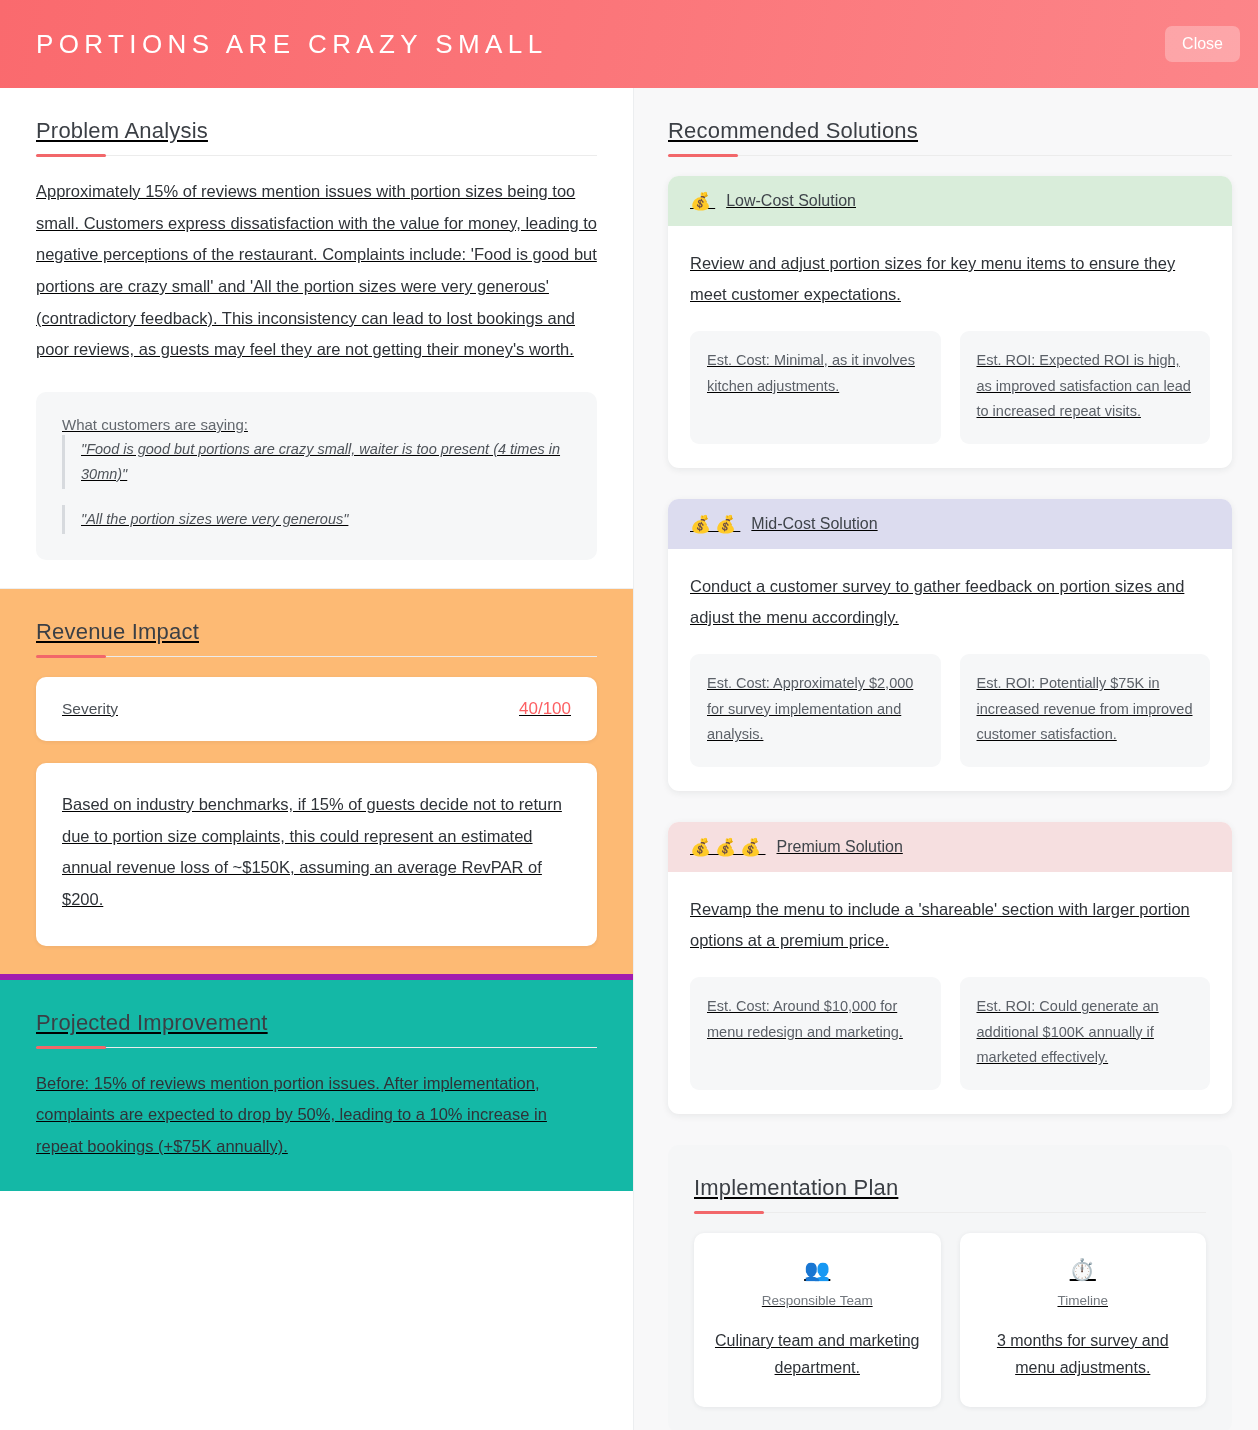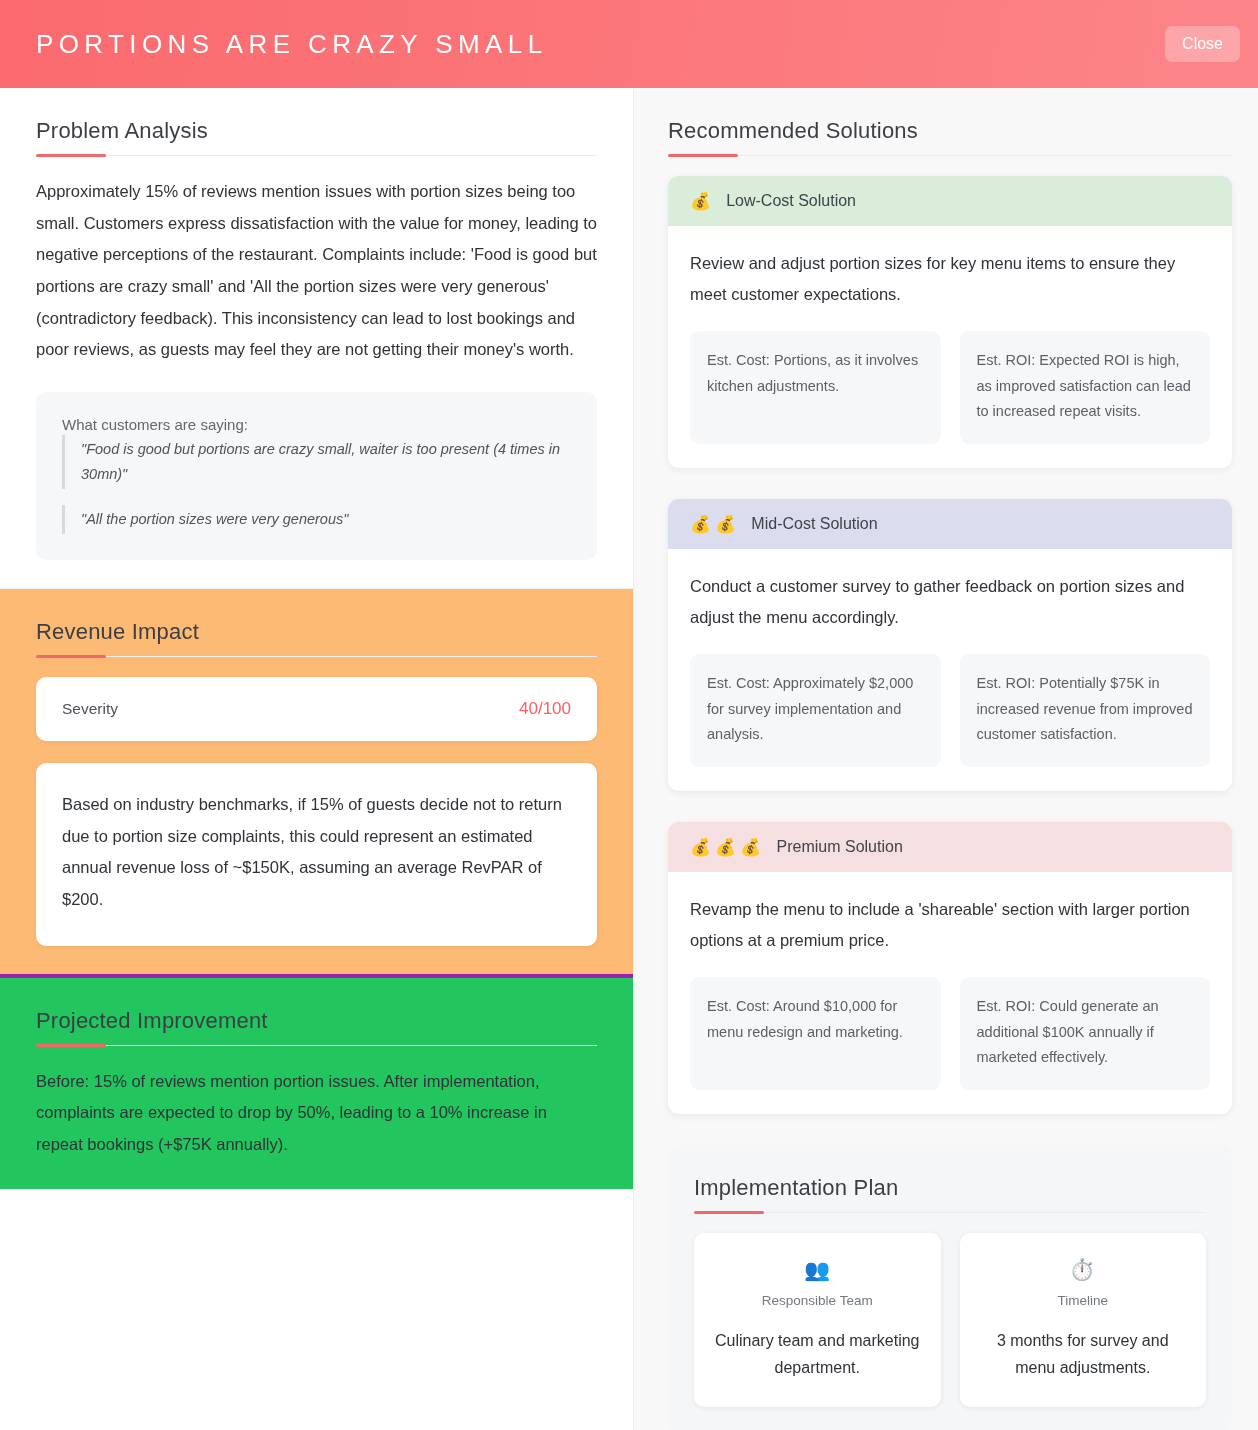--- a/index.html
+++ b/index.html
@@ -53,39 +53,40 @@
     cursor: pointer;
     line-height: 1.1;
   }
 
   
   .body {
     flex: 1 1 auto;
     display: flex;
     min-height: 0;
     overflow: hidden;
+    text-decoration: underline;
   }
 
   
   .left-col {
     width: 634px;
     flex: 0 0 634px;
     border-right: 1px solid #eceef0;
     display: flex;
     flex-direction: column;
     overflow: hidden;
     background: #ffffff;
   }
 
   .section {
     padding: 30px 36px 28px 36px;
   }
   .section--plain   { background: #ffffff; }
   .section--gray    { background: #fdba74; border-top: 1px solid #edeff1; }
-  .section--blue    { background: #22c55e; border-top: 4px solid #a21caf; }
+  .section--blue    { background: #14b8a6; border-top: 6px solid #a21caf; }
 
   .section-title {
     font-size: 22px;
     font-weight: 400;
     color: #3b3f45;
     letter-spacing: 0.2px;
     margin-bottom: 11px;
   }
   .title-rule {
     position: relative;
@@ -271,21 +272,21 @@
       <div class="title-rule"></div>
 
       <div class="solution-card">
         <div class="solution-head head--low">
           <span class="bags">💰</span>
           <span>Low-Cost Solution</span>
         </div>
         <div class="solution-body">
           <div class="solution-desc">Review and adjust portion sizes for key menu items to ensure they meet customer expectations.</div>
           <div class="metric-row">
-            <div class="metric">Est. Cost: Portions, as it involves kitchen adjustments.</div>
+            <div class="metric">Est. Cost: Minimal, as it involves kitchen adjustments.</div>
             <div class="metric">Est. ROI: Expected ROI is high, as improved satisfaction can lead to increased repeat visits.</div>
           </div>
         </div>
       </div>
 
       <div class="solution-card">
         <div class="solution-head head--mid">
           <span class="bags">💰💰</span>
           <span>Mid-Cost Solution</span>
         </div>

